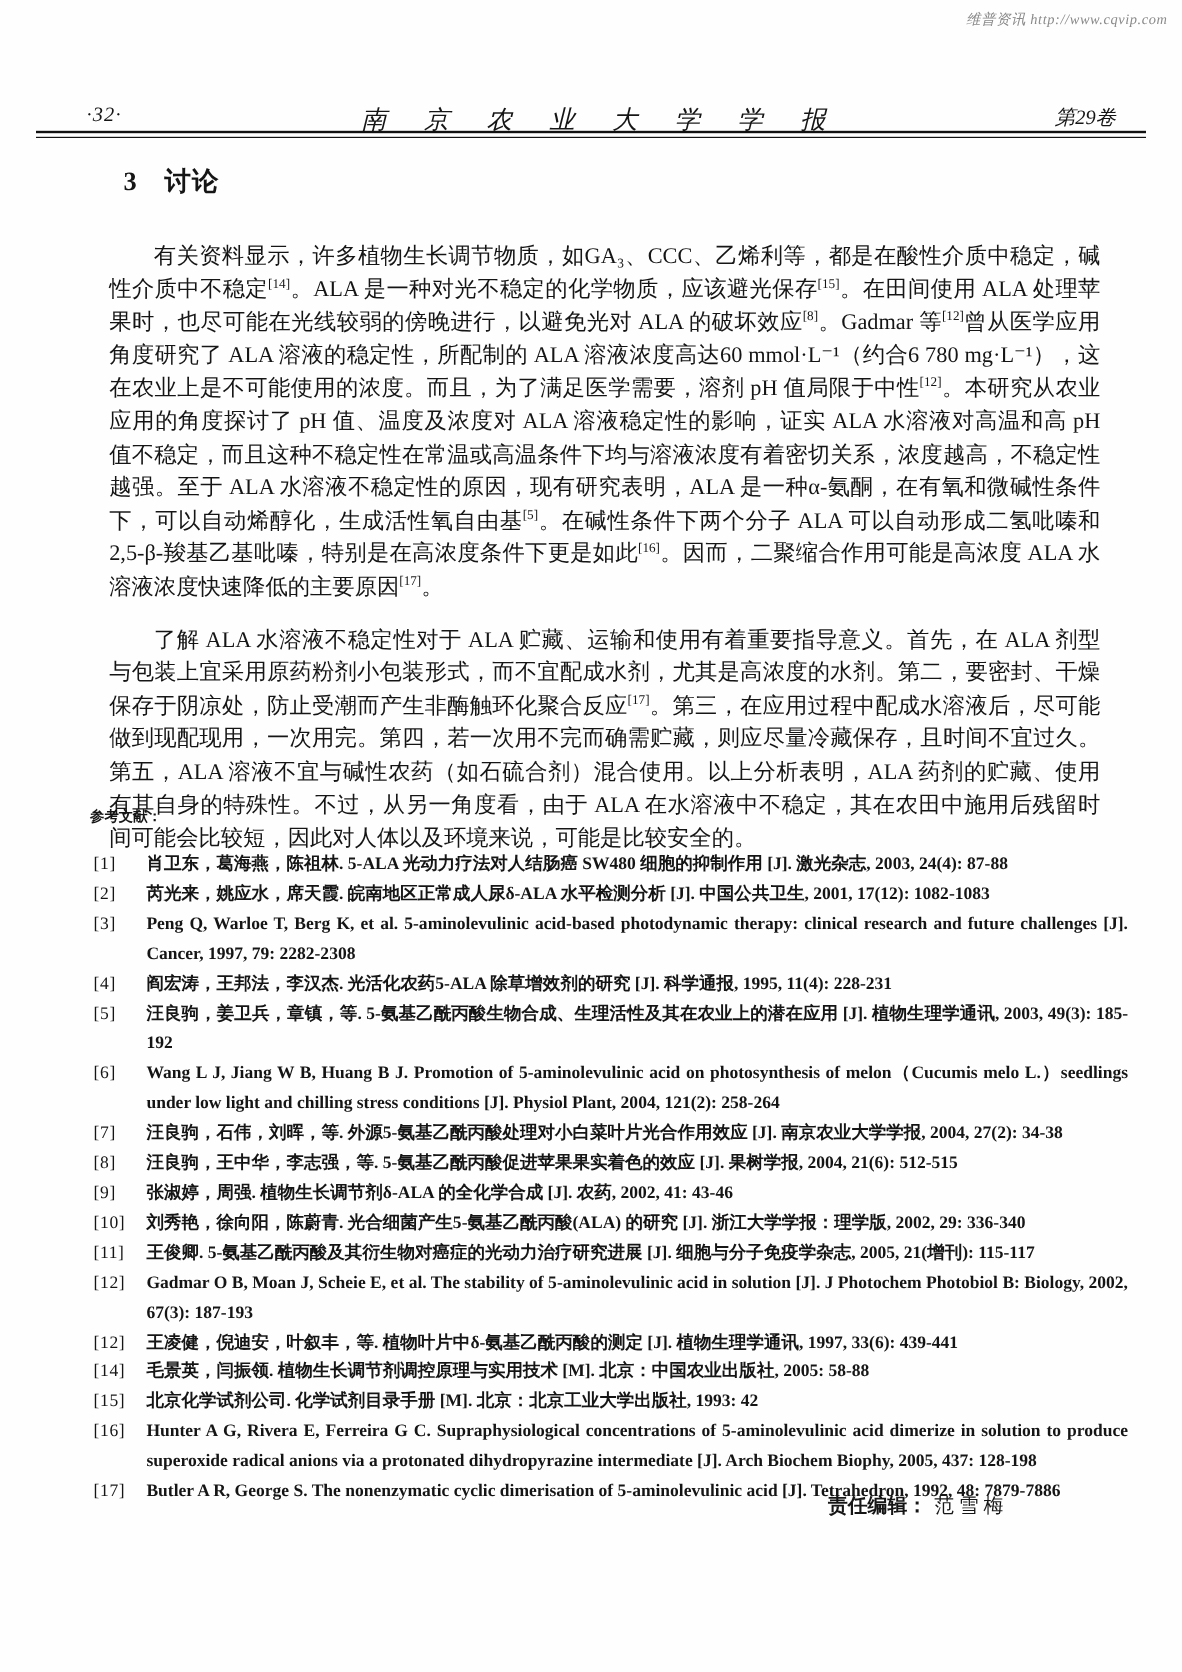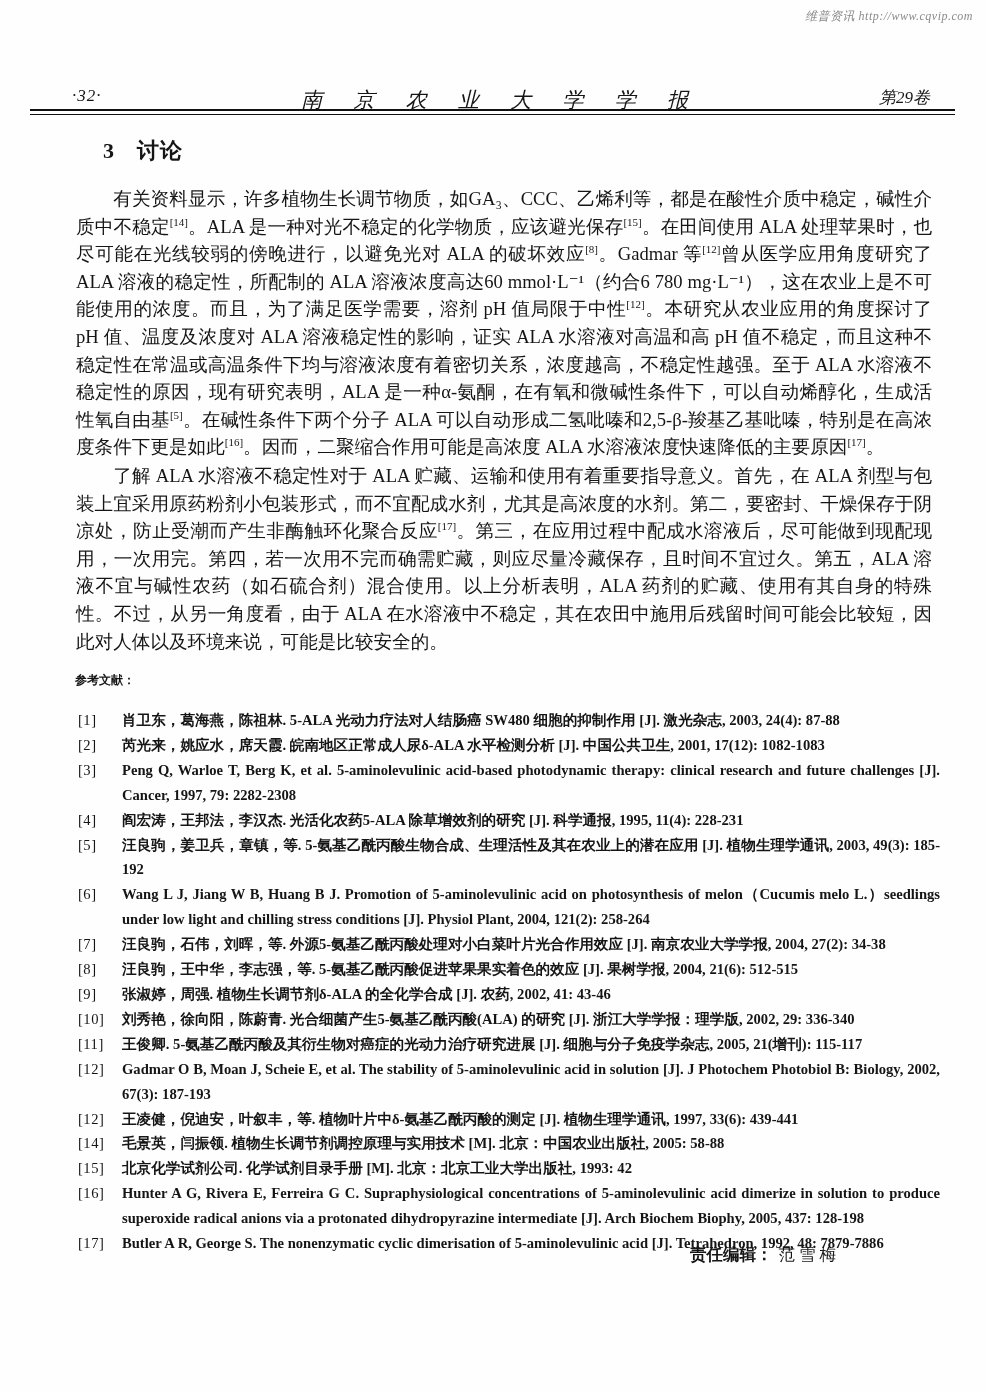--- a/index.html
+++ b/index.html
@@ -64,21 +64,21 @@
   .body-text {
     position: absolute;
     top: 184px;
     left: 75px;
     width: 858px;
     font-size: 18.6px;
     line-height: 27.6px;
     text-align: justify;
   }
   .body-text p {
-    margin: 1px;
+    margin: 16px;
     text-indent: 2em;
   }
   .body-text sup, .refs sup {
     font-size: 11px;
     line-height: 0;
   }
   .refs-heading {
     position: absolute;
     top: 672px;
     left: 75px;

